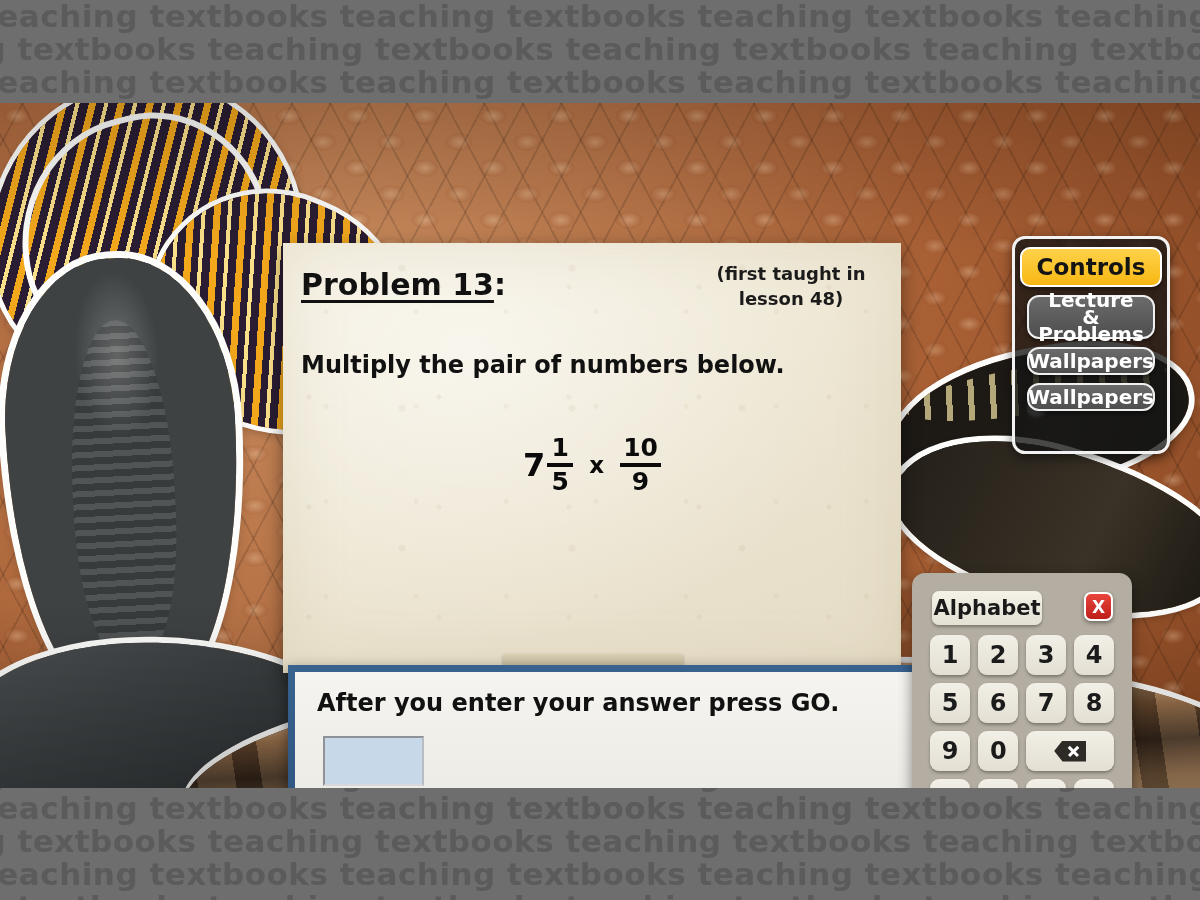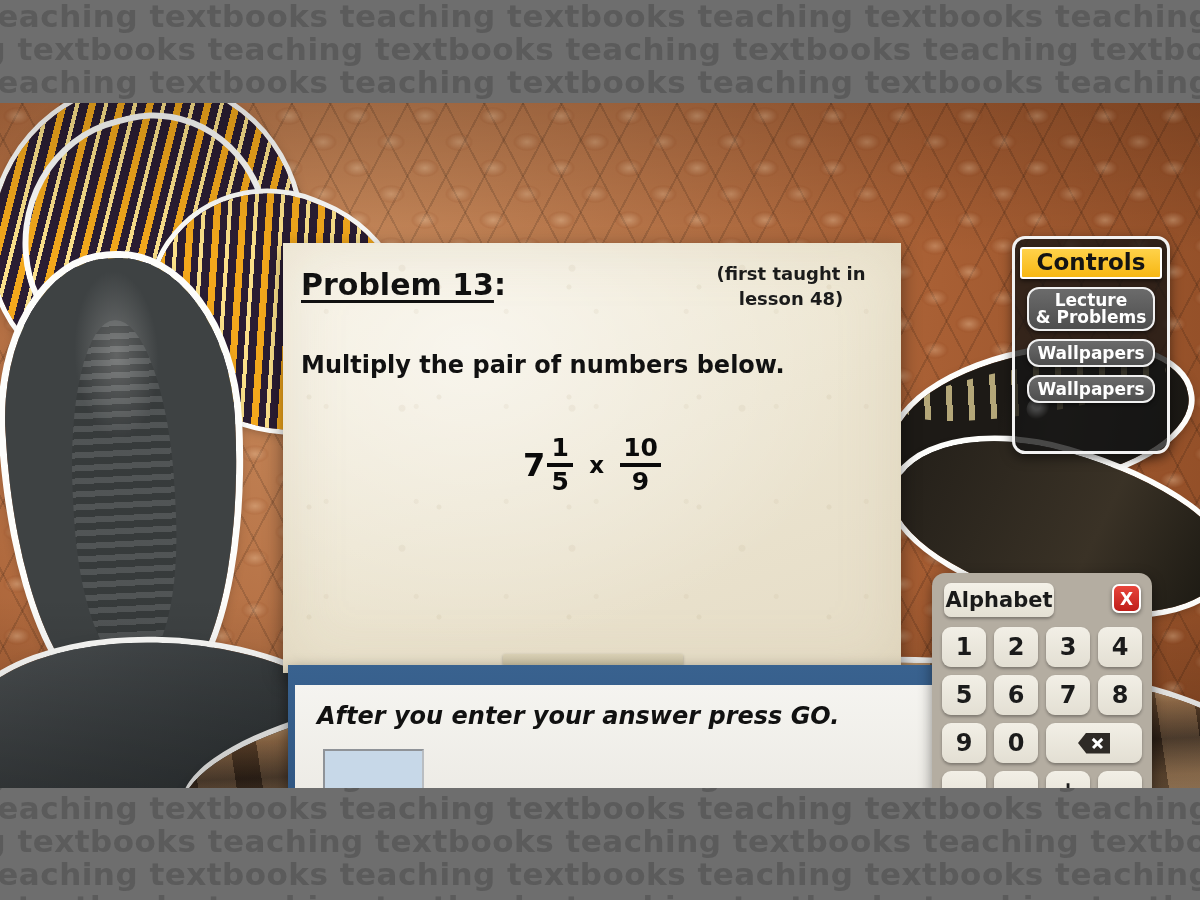--- a/index.html
+++ b/index.html
@@ -220,23 +220,22 @@
     position:absolute; left: 503px; top: 551px; width: 180px; height: 12px;
     background: linear-gradient(180deg, #d9d0b5, #c6bda0);
     border-radius: 2px;
     box-shadow: 0 1px 3px rgba(0,0,0,.3);
   }
 
   
   #answer-bar {
     position:absolute; left: 288px; top: 562px; width: 732px; height: 150px;
     background: linear-gradient(180deg, #39628f, #2f5581);
-    padding: 20px 8px 9px 7px;
+    padding: 7px 8px 9px 7px;
     box-shadow: 0 5px 14px rgba(0,0,0,.45);
-    font-style: italic;
   }
   #answer-bar-inner {
     width: 100%; height: 100%;
     background: linear-gradient(180deg,#f5f4f0, #eceae4);
     position: relative;
   }
   #answer-prompt {
     position:absolute; left: 22px; top: 17px;
     font-size: 24px; font-weight: bold; color:#111;
   }
@@ -268,48 +267,48 @@
   #controls-panel {
     position:absolute; left: 1012px; top: 133px; width: 158px; height: 218px;
     background: rgba(20,20,20,.78);
     border: 3px solid #f2f2f2;
     border-radius: 13px;
     padding: 8px 6px;
     display:flex; flex-direction:column; align-items:center; gap: 8px;
     box-shadow: 0 4px 12px rgba(0,0,0,.5);
   }
   #controls-title {
-    width: 142px; height: 32px; border-radius: 3px;
+    width: 142px; height: 40px; border-radius: 10px;
     background: linear-gradient(180deg,#ffd24a,#f7b713);
     border: 2px solid #ffffff;
-    display:flex; align-items:flex-start; justify-content:center;
+    display:flex; align-items:center; justify-content:center;
     box-shadow: 0 2px 4px rgba(0,0,0,.5);
     cursor:pointer;
   }
   #controls-title span { font-size: 23px; font-weight:bold; color:#141414; }
   .ctrl-btn {
     width: 128px; border-radius: 12px;
     background: linear-gradient(180deg, #6b6b6b, #4e4e4e);
     border: 2px solid #f0f0f0;
-    color:#fff; font-size: 17px; font-weight:bold;
+    color:#fff; font-size: 20px; font-weight:bold;
     display:flex; align-items:center; justify-content:center; text-align:center;
     line-height: 17px; padding: 5px 4px;
     box-shadow: 0 2px 4px rgba(0,0,0,.5);
     cursor:pointer;
   }
   #ctrl-lecture { height: 44px; }
   #ctrl-scratchpad, #ctrl-wallpapers { height: 28px; }
 
   
   #keypad {
-    position:absolute; left: 932px; top: 470px; width: 220px; height: 255px;
+    position:absolute; left: 912px; top: 470px; width: 220px; height: 255px;
     background: #b4ada1;
     border-radius: 13px;
     box-shadow: 0 5px 14px rgba(0,0,0,.45);
-    padding: 10px;
+    padding: 18px;
   }
   #keypad-header { position:relative; height: 36px; }
   #alphabet-button {
     position:absolute; left: 2px; top: 0; width: 110px; height: 34px;
     background: linear-gradient(180deg,#f4f1e8,#e4e0d4);
     border-radius: 7px;
     box-shadow: 0 2px 3px rgba(0,0,0,.3);
     display:flex; align-items:center; justify-content:center;
     cursor:pointer;
   }

